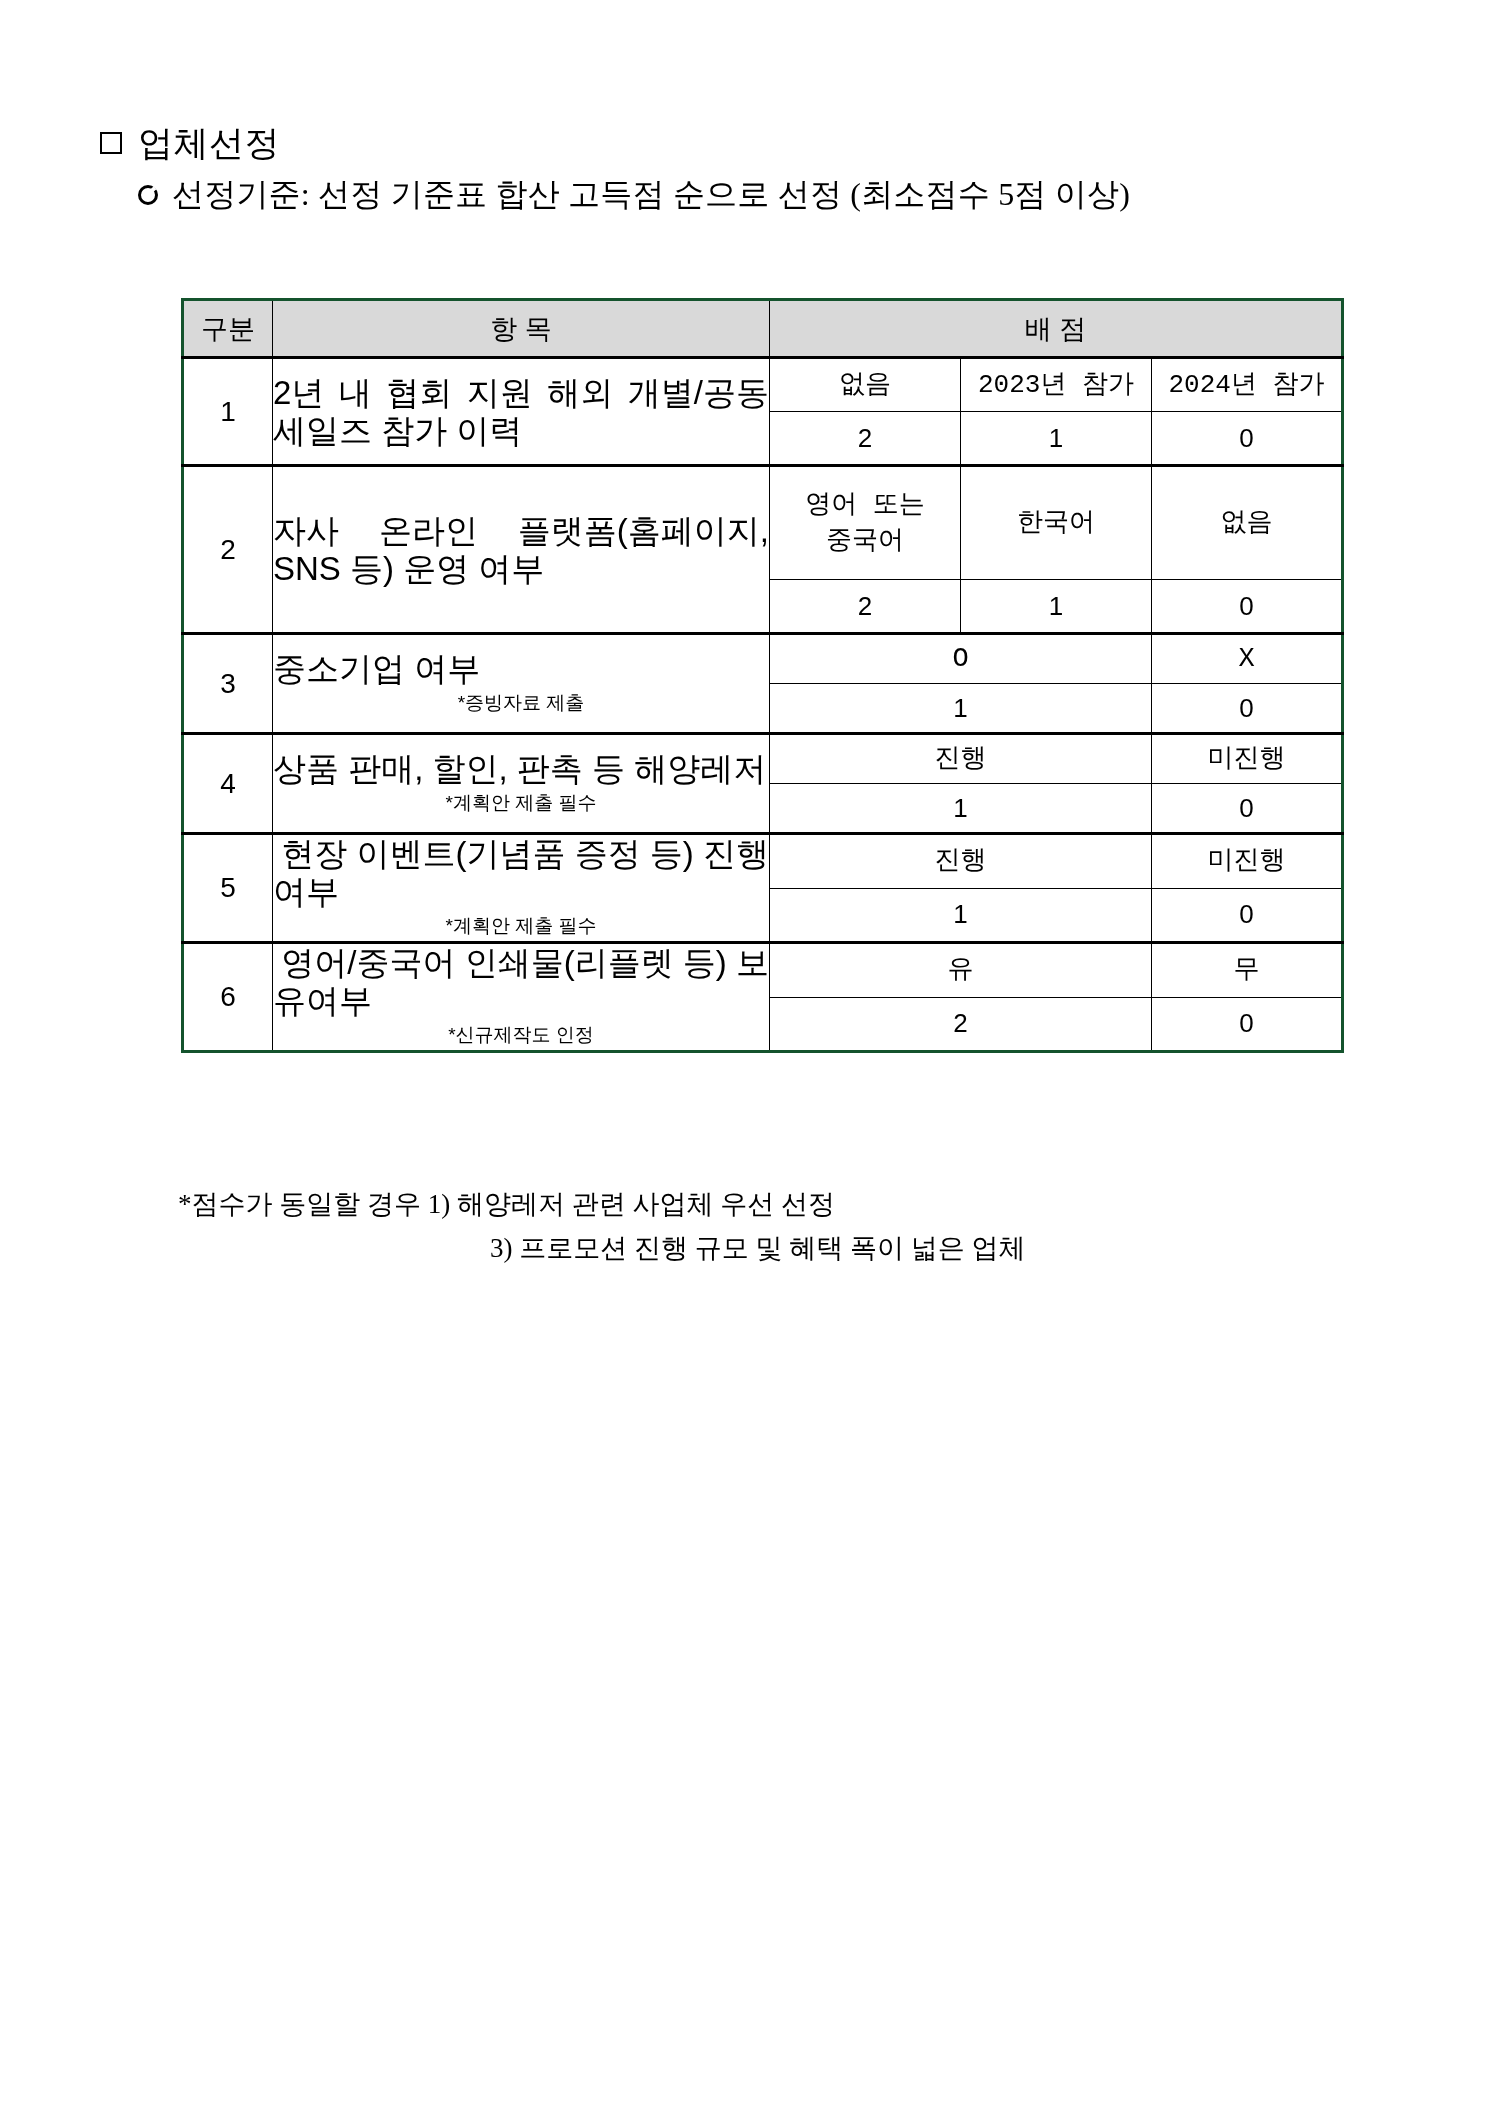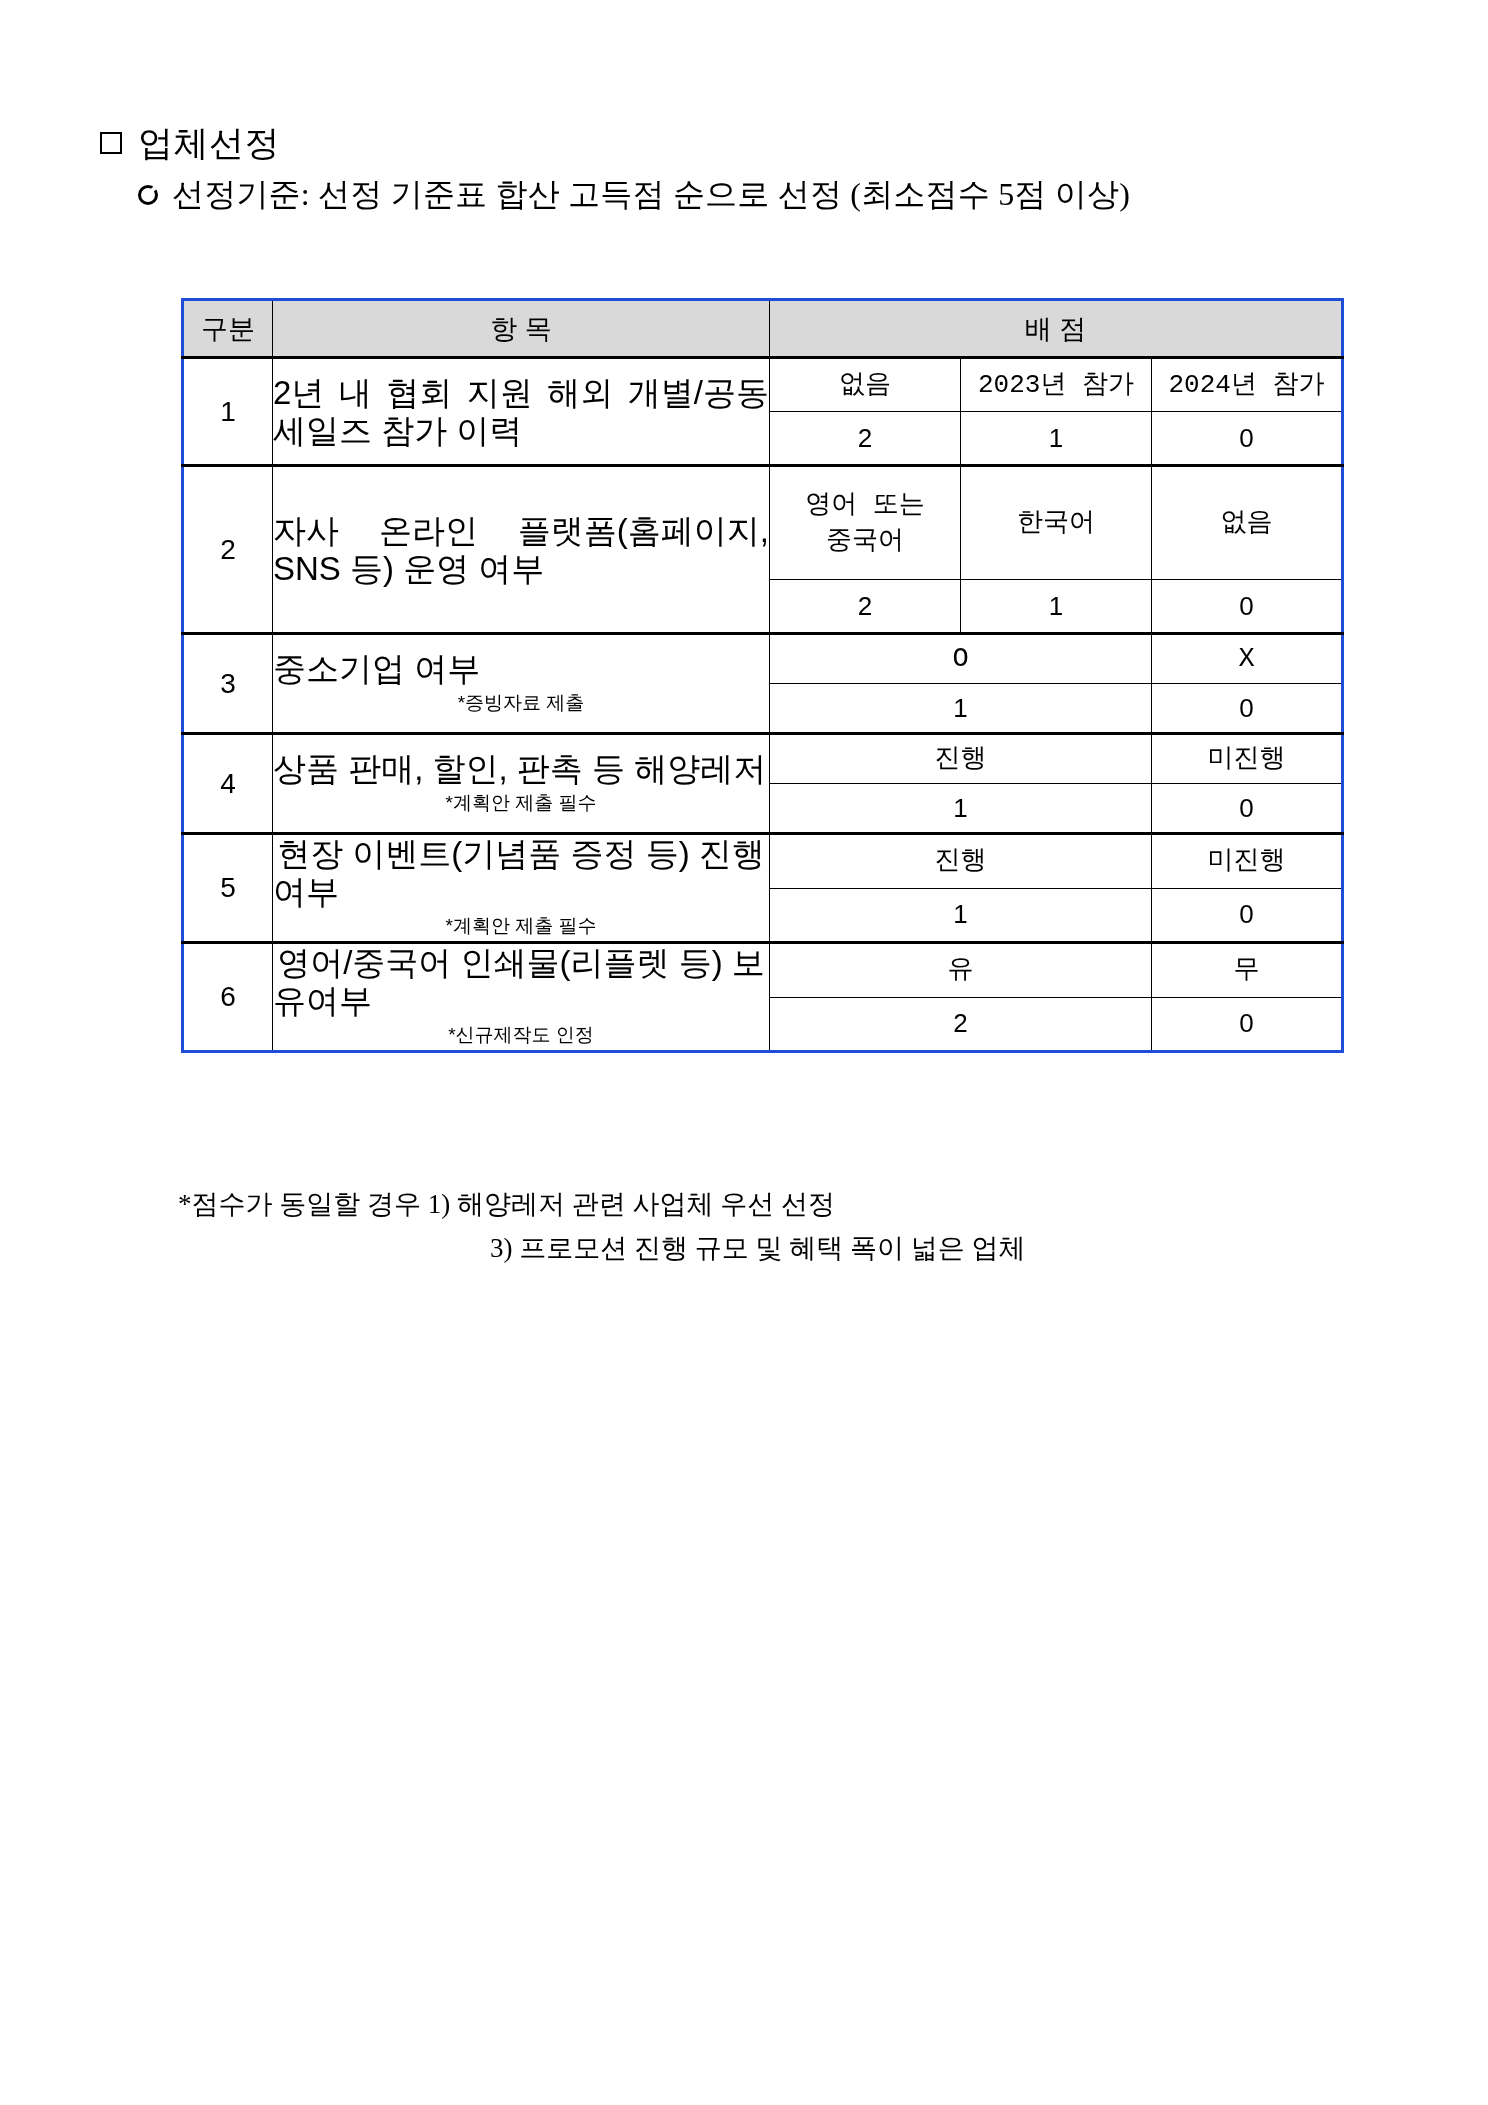--- a/index.html
+++ b/index.html
@@ -90,21 +90,21 @@
   }
   table.score td, table.score th {
     border: 1.3px solid #000;
     padding: 0;
     text-align: center;
     vertical-align: middle;
     font-weight: normal;
   }
   
   table.score {
-    border: 3px solid #1d4ed8;
+    border: 3px solid #14532d;
   }
   .hdr td {
     background: #d9d9d9;
     height: 55px;
     font-size: 27px;
     font-weight: bold;
     font-family: "Liberation Sans", "DejaVu Sans", sans-serif;
     border-bottom: 3px solid #000 !important;
   }
   .col-no { width: 90px; }
@@ -124,21 +124,21 @@
     font-family: "Liberation Sans", "DejaVu Sans", sans-serif;
     border-right: 3px solid #000;
   }
   td.item-cell .main-line {
     display: block;
     text-align: justify;
     text-align-last: justify;
     font-size: 33px;
   }
   td.item-cell .main-line.nojust {
-    text-align: center;
+    text-align: right;
     text-align-last: left;
   }
   td.item-cell .note-line {
     display: block;
     font-size: 19px;
     line-height: 30px;
   }
 
   td.opt-cell {
     font-size: 26px;

